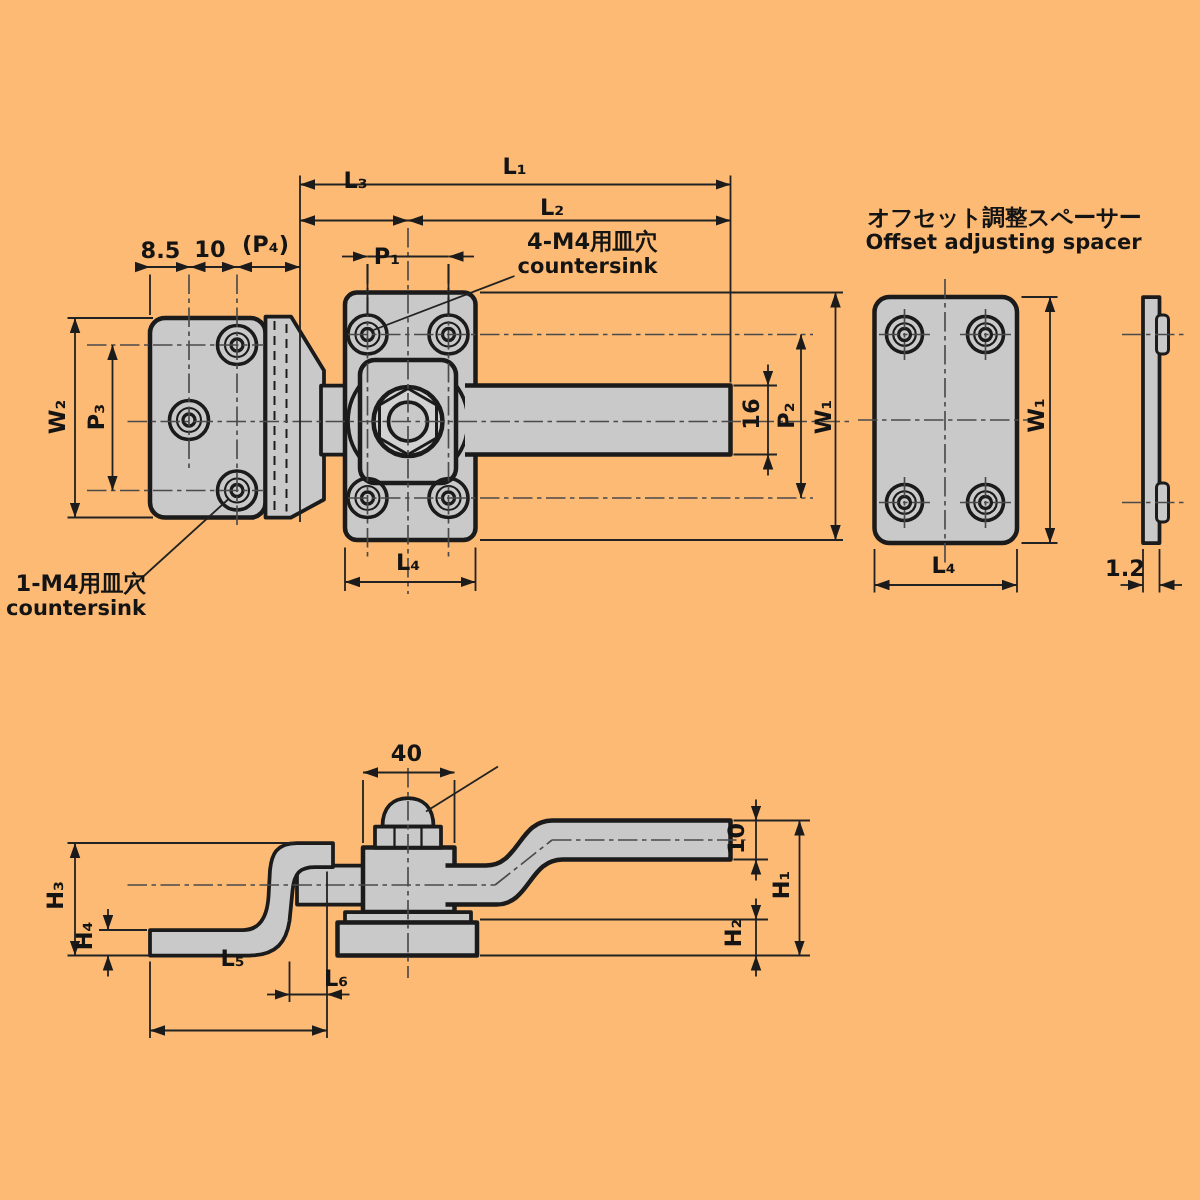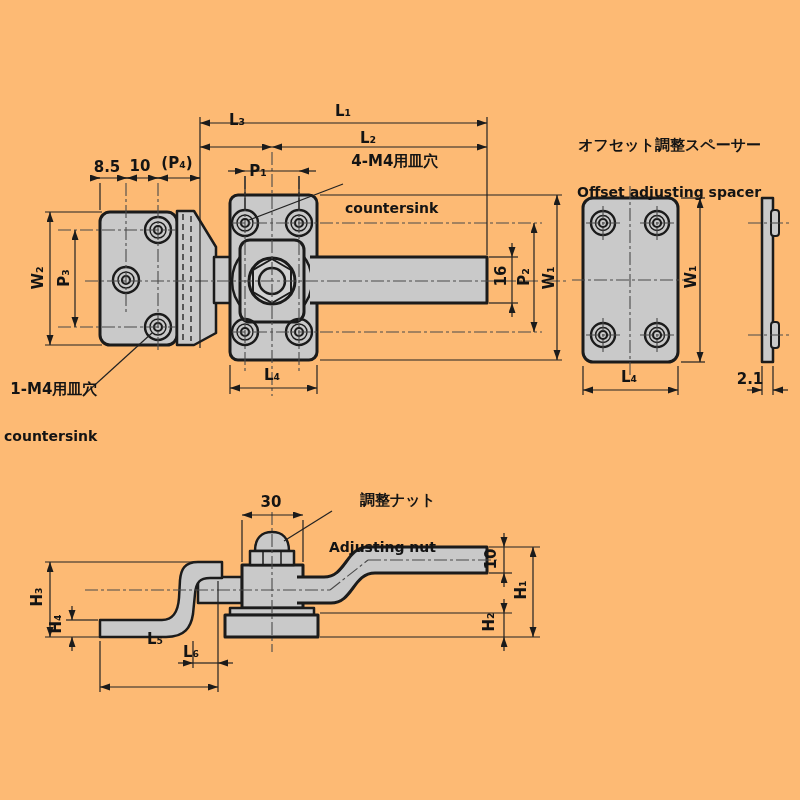--- a/index.html
+++ b/index.html
@@ -4,21 +4,21 @@
 <style>
   html,body{margin:0;padding:0;background:#fff;}
   .stage{position:relative;width:800px;height:800px;background:#fdba74;overflow:hidden;
          font-family:"DejaVu Sans","Liberation Sans",sans-serif;}
   svg{position:absolute;left:0;top:0;}
   .lbl{position:absolute;transform:translate(-50%,-50%);font-weight:bold;font-size:15px;
        color:#141414;white-space:nowrap;letter-spacing:0px;}
   .lbl.rot{transform:translate(-50%,-50%) rotate(-90deg);}
   .note{position:absolute;font-weight:bold;color:#141414;white-space:nowrap;line-height:1.2;}
   .note .jp{font-size:15px;text-align:right;}
-  .note .en{font-size:14px;margin-top:30px;}
+  .note .en{font-size:14px;}
 </style>
 </head>
 <body>
 
 <div class="stage">
 
 <svg width="800" height="800" viewBox="0 0 800 800">
   <defs>
     <marker id="ah" orient="auto-start-reverse" markerWidth="11" markerHeight="8" refX="10" refY="3.5" markerUnits="userSpaceOnUse">
       <path d="M0,0 L10,3.5 L0,7 Z" fill="#1b1b1b"></path>
@@ -262,40 +262,36 @@
 <div class="lbl" style="left:140px;top:166px">10</div>
 <div class="lbl" style="left:177px;top:163px">(P₄)</div>
 <div class="lbl rot" style="left:38px;top:278px">W₂</div>
 <div class="lbl rot" style="left:64px;top:278px">P₃</div>
 <div class="lbl rot" style="left:501px;top:276px">16</div>
 <div class="lbl rot" style="left:524px;top:277px">P₂</div>
 <div class="lbl rot" style="left:549px;top:278px">W₁</div>
 <div class="lbl" style="left:272px;top:375px">L₄</div>
 <div class="lbl rot" style="left:691px;top:277px">W₁</div>
 <div class="lbl" style="left:629px;top:377px">L₄</div>
-<div class="lbl" style="left:750px;top:379px">2.1</div>
-<div class="lbl" style="left:271px;top:502px">30</div>
+<div class="lbl" style="left:750px;top:379px">1.2</div>
+<div class="lbl" style="left:271px;top:502px">40</div>
 <div class="lbl rot" style="left:37px;top:597px">H₃</div>
 <div class="lbl rot" style="left:56px;top:624px">H₄</div>
-<div class="lbl" style="left:191px;top:652px">L₆</div>
+<div class="lbl" style="left:224px;top:652px">L₆</div>
 <div class="lbl" style="left:155px;top:639px">L₅</div>
 <div class="lbl rot" style="left:491px;top:559px">10</div>
 <div class="lbl rot" style="left:521px;top:590px">H₁</div>
 <div class="lbl rot" style="left:489px;top:622px">H₂</div>
 
 <div class="note" style="left:345px;top:152px">
   <div class="jp">4-M4用皿穴</div>
   <div class="en">countersink</div>
 </div>
 <div class="note" style="left:4px;top:380px">
   <div class="jp">1-M4用皿穴</div>
   <div class="en">countersink</div>
 </div>
 <div class="note" style="left:577px;top:136px">
   <div class="jp">オフセット調整スペーサー</div>
   <div class="en">Offset adjusting spacer</div>
 </div>
-<div class="note" style="left:329px;top:491px">
-  <div class="jp">調整ナット</div>
-  <div class="en">Adjusting nut</div>
-</div>
 
 </div>
 
 </body></html>

